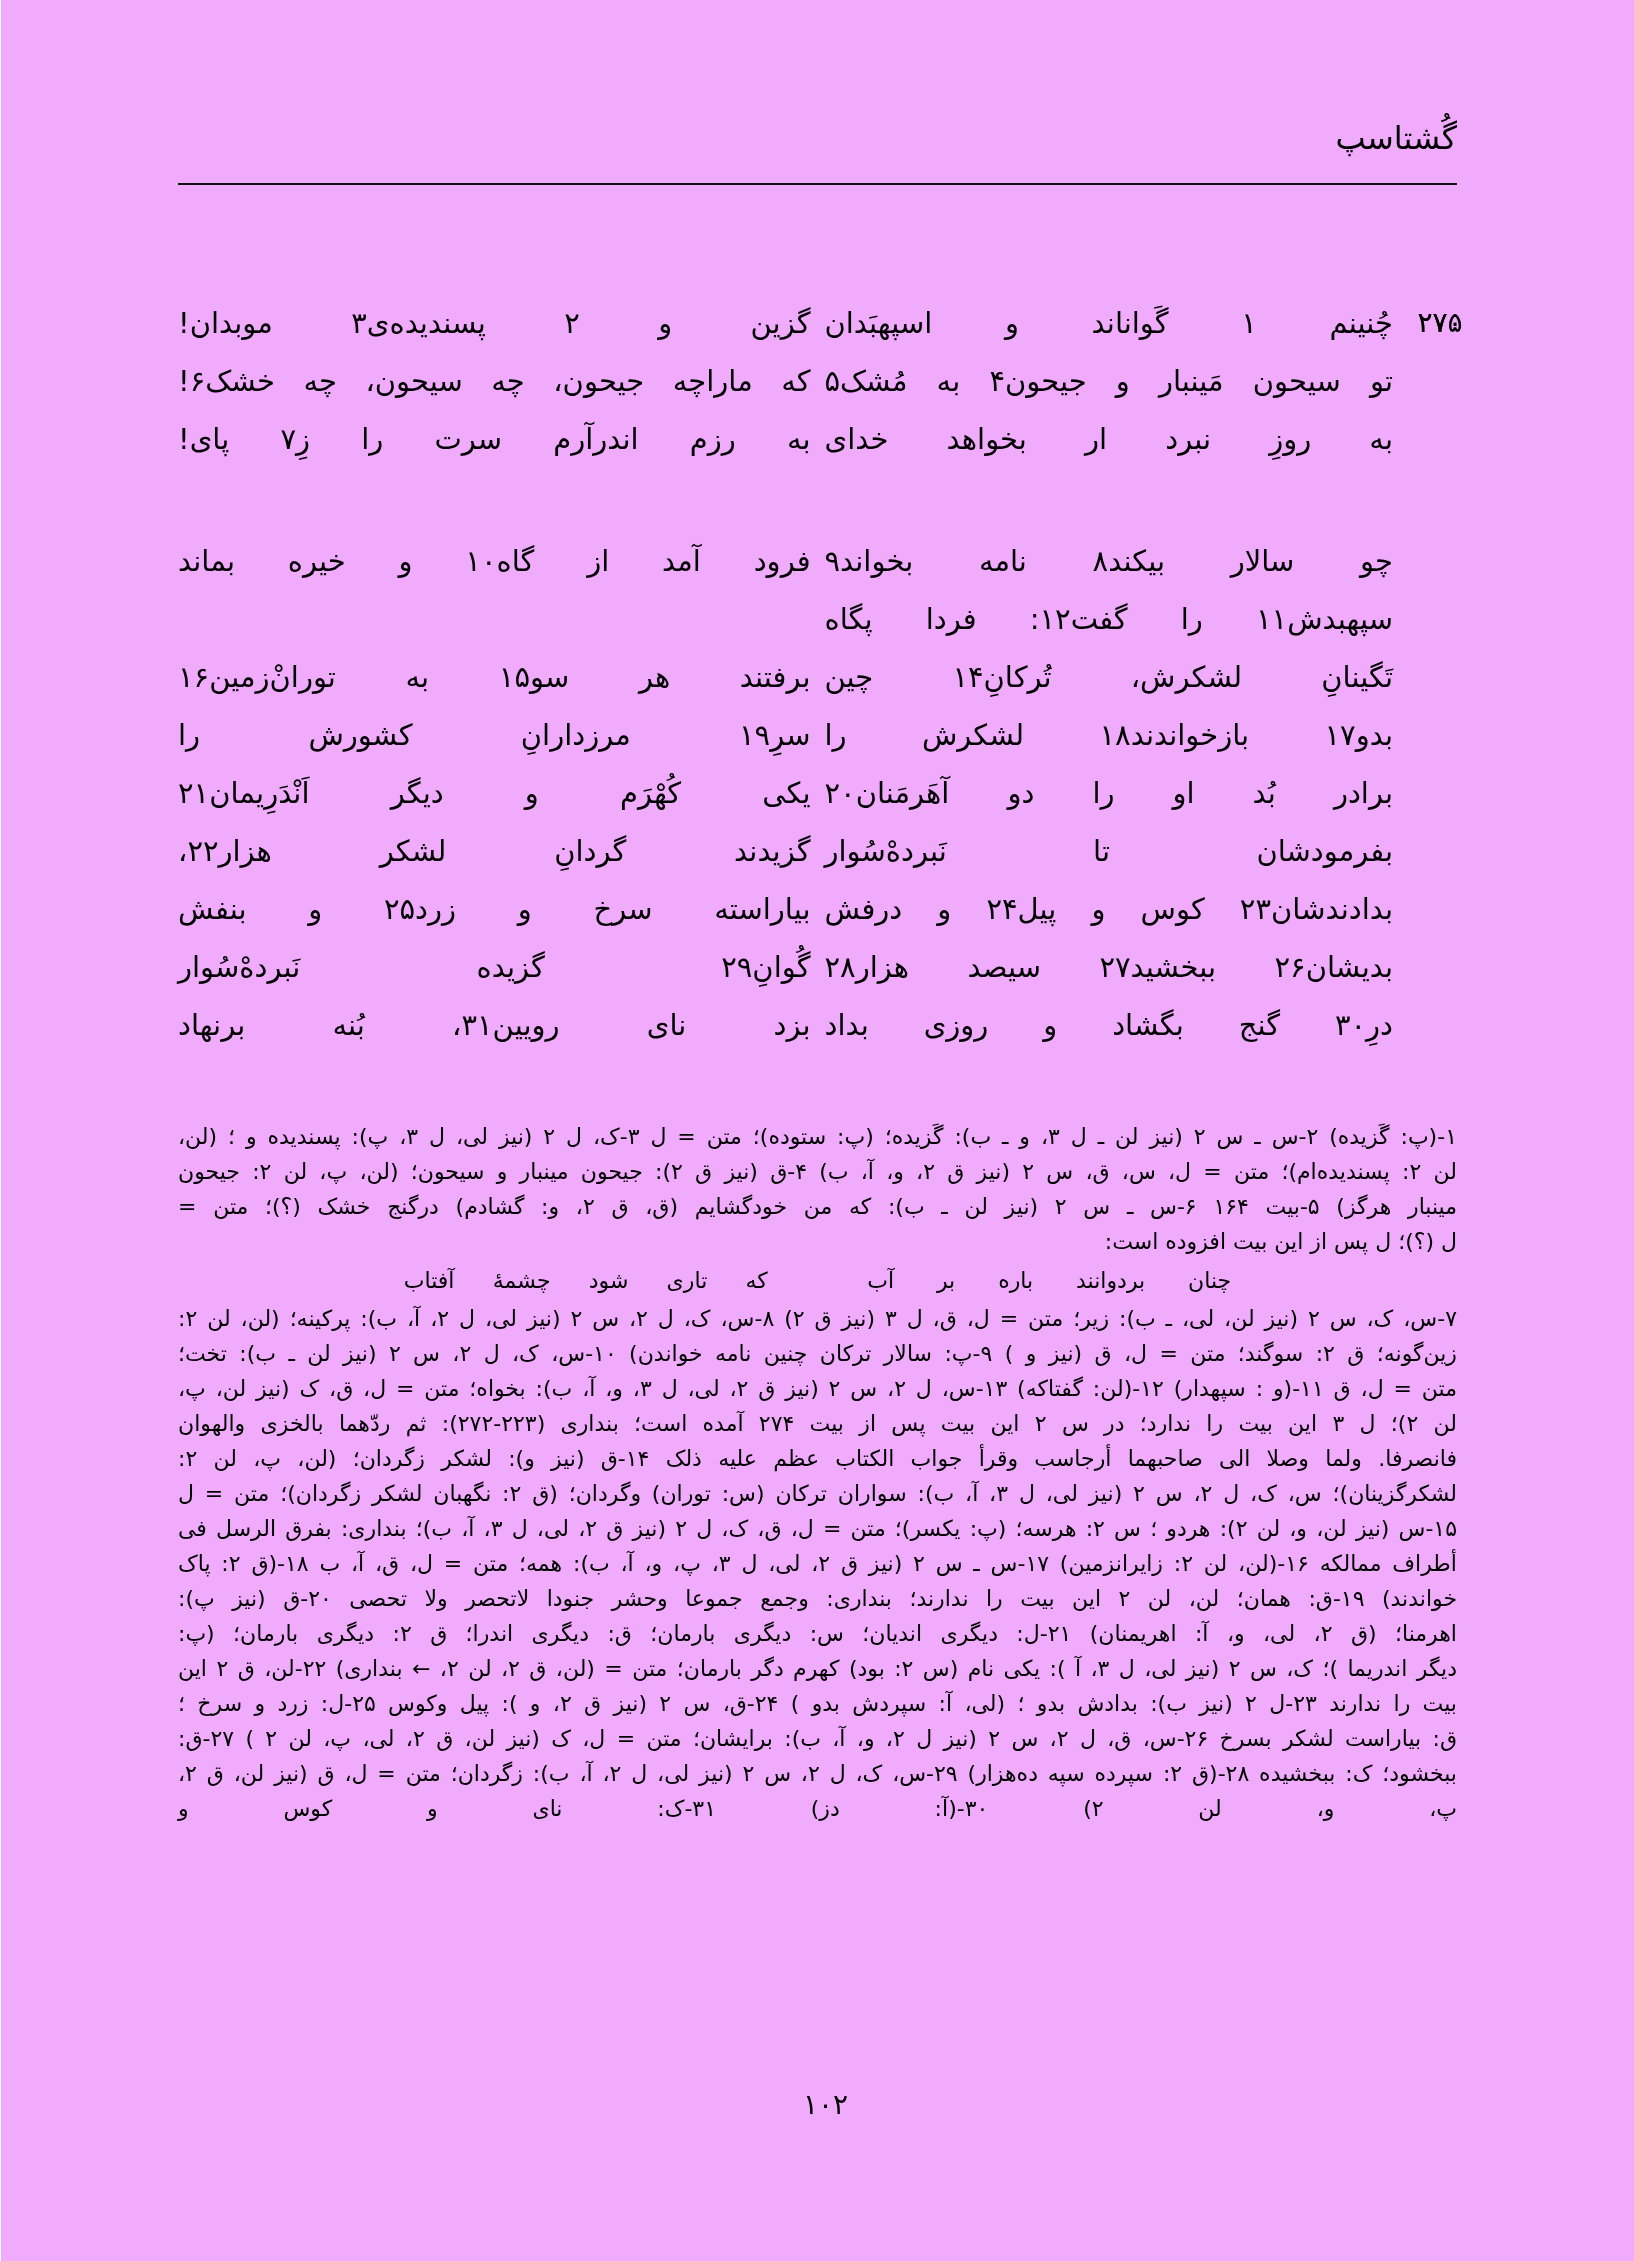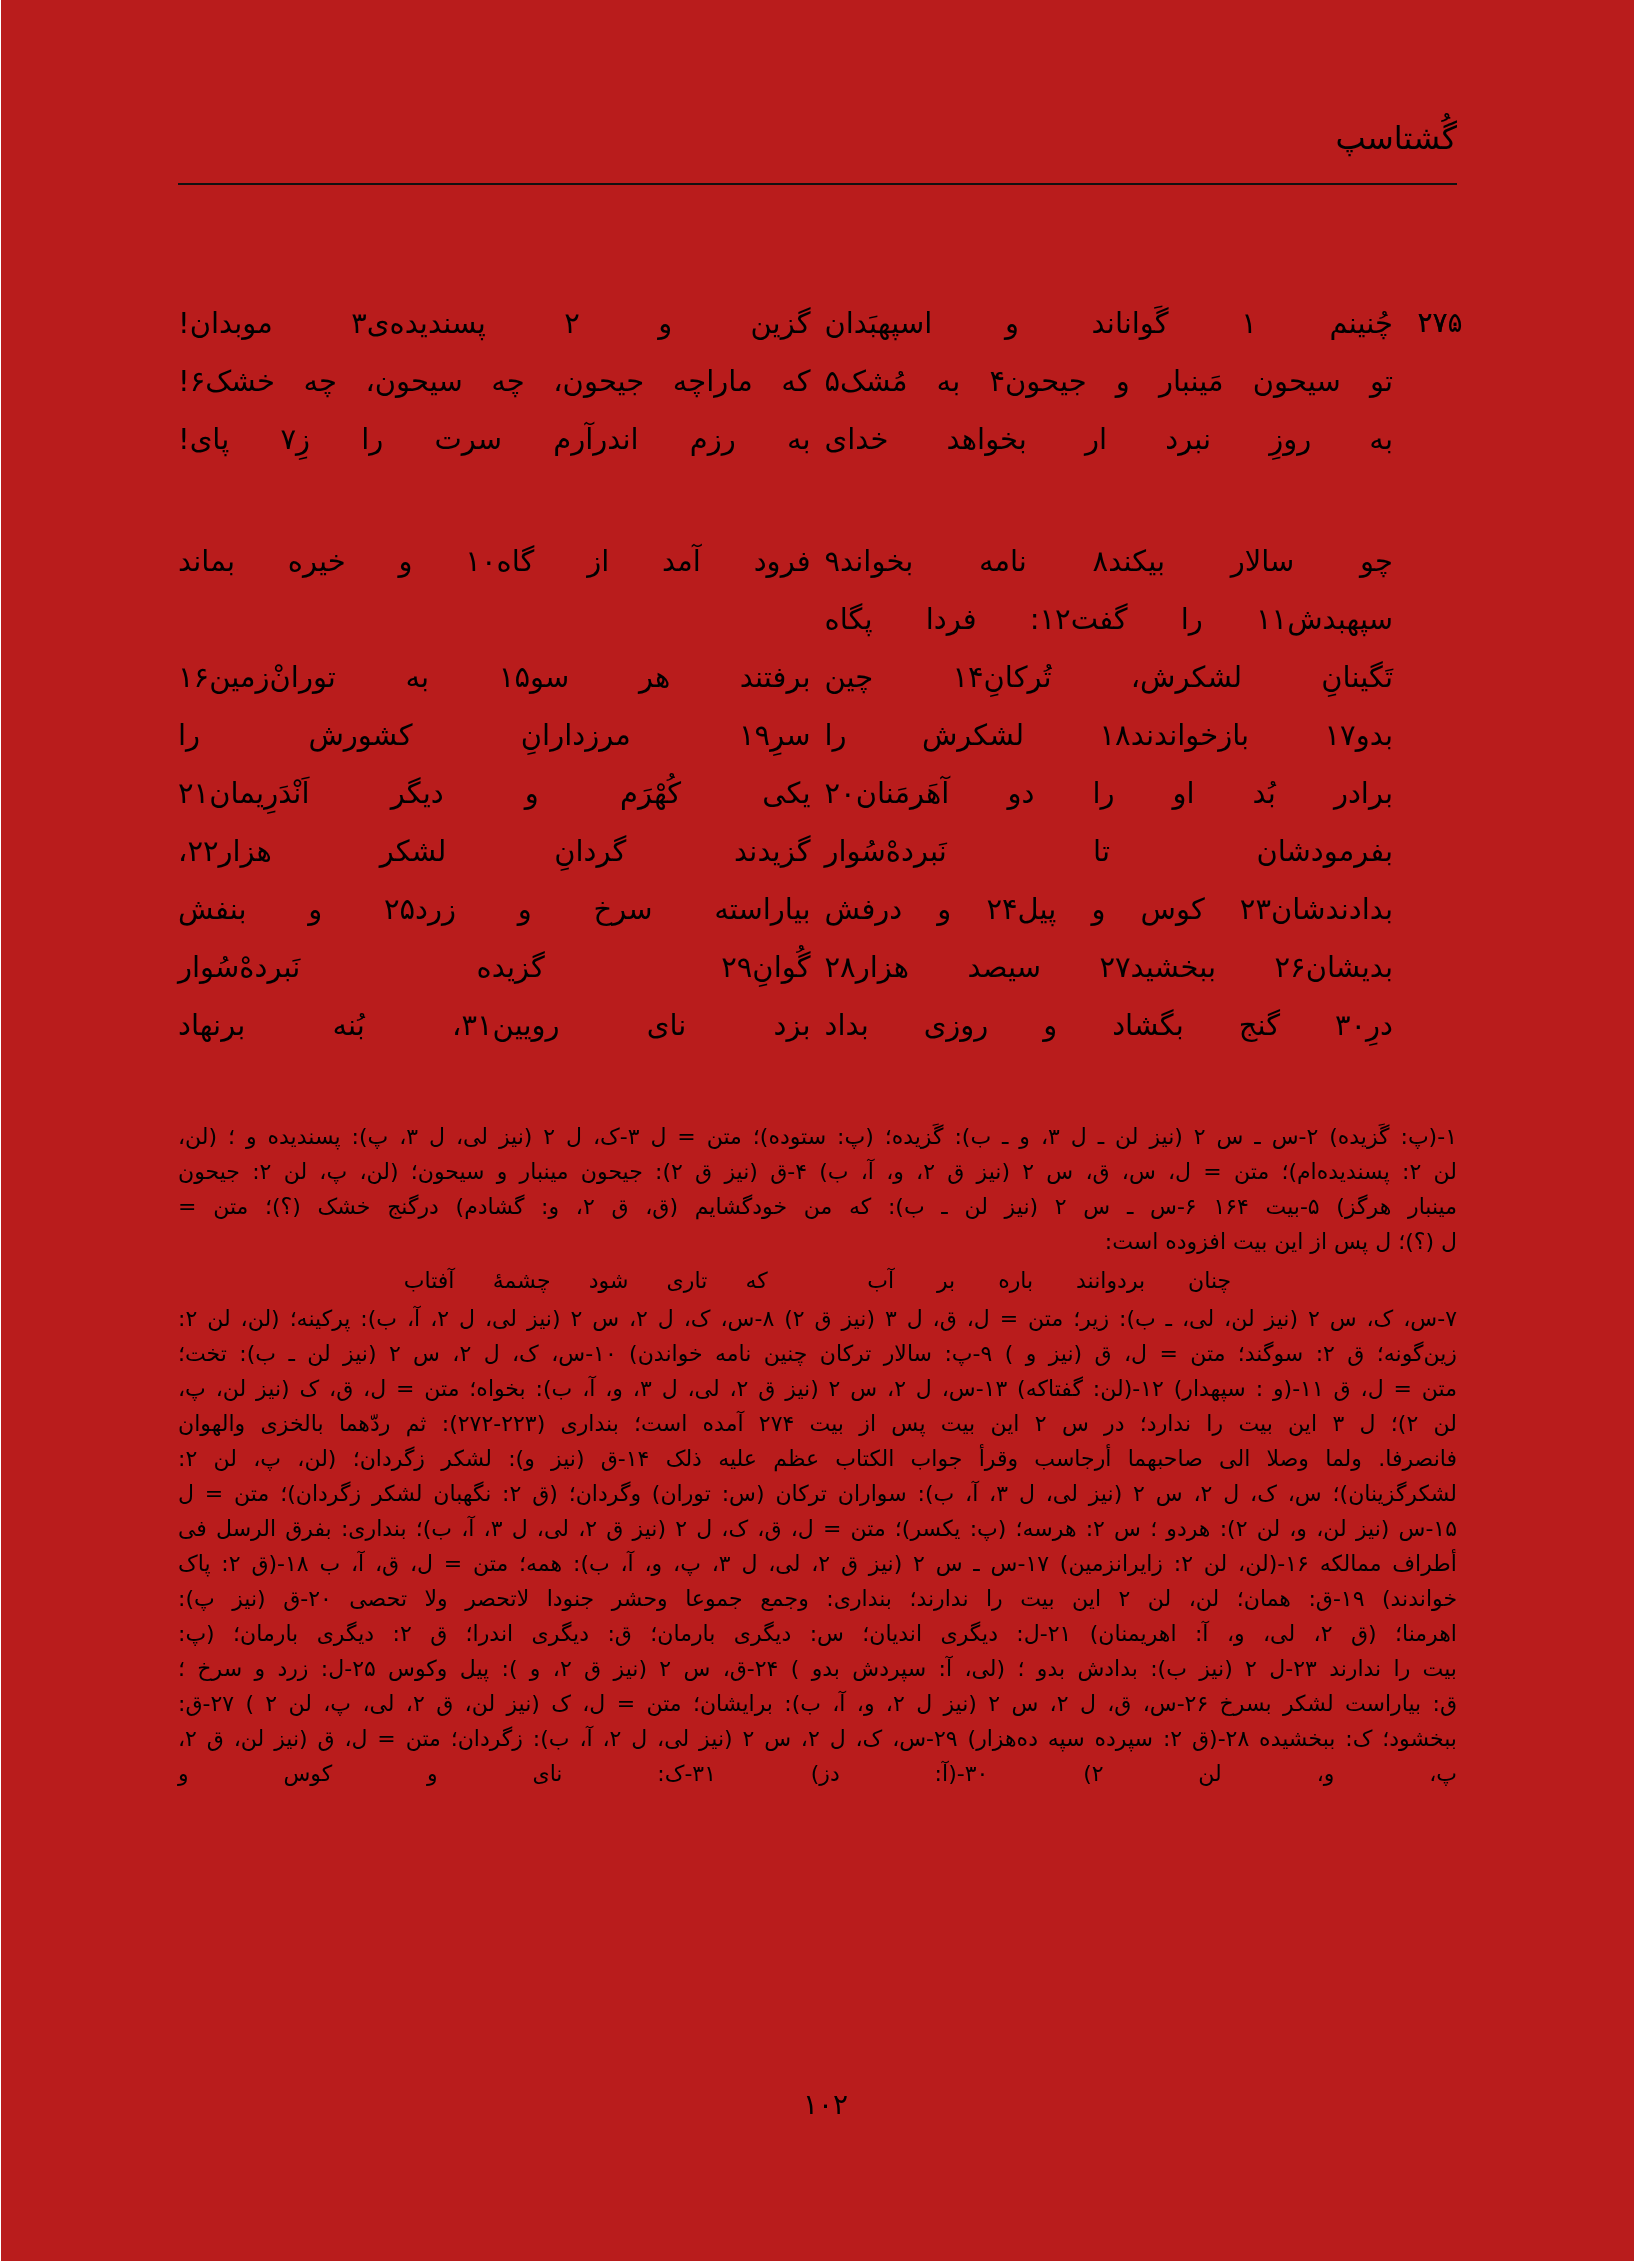--- a/index.html
+++ b/index.html
@@ -7,21 +7,21 @@
   body{
     width:1635px;height:2261px;
     font-family:"DejaVu Sans","Liberation Sans",sans-serif;
     color:#000000;
     direction:rtl;
     position:relative;
     overflow:hidden;
   }
   .page{
     position:absolute;inset:0;
-    background:#b91c1c;
+    background:#f0abfc;
   }
 
   
   .header{
     position:absolute;
     top:119px;left:0;right:0;
     height:84px;
   }
   .header-title{
     position:absolute;
@@ -274,20 +274,21 @@
     <span class="appline">۷-س، ک، س ۲ (نیز لن، لی، ـ ب): زیر؛ متن = ل، ق، ل ۳ (نیز ق ۲) ۸-س، ک، ل ۲، س ۲ (نیز لی، ل ۲، آ، ب): پرکینه؛ (لن، لن ۲:</span>
     <span class="appline">زین‌گونه؛ ق ۲: سوگند؛ متن = ل، ق (نیز و ) ۹-پ: سالار ترکان چنین نامه خواندن) ۱۰-س، ک، ل ۲، س ۲ (نیز لن ـ ب): تخت؛</span>
     <span class="appline">متن = ل، ق ۱۱-(و : سپهدار) ۱۲-(لن: گفتاکه) ۱۳-س، ل ۲، س ۲ (نیز ق ۲، لی، ل ۳، و، آ، ب): بخواه؛ متن = ل، ق، ک (نیز لن، پ،</span>
     <span class="appline">لن ۲)؛ ل ۳ این بیت را ندارد؛ در س ۲ این بیت پس از بیت ۲۷۴ آمده است؛ بنداری (۲۲۳-۲۷۲): ثم ردّهما بالخزی والهوان</span>
     <span class="appline">فانصرفا. ولما وصلا الی صاحبهما أرجاسب وقرأ جواب الکتاب عظم علیه ذلک ۱۴-ق (نیز و): لشکر زگردان؛ (لن، پ، لن ۲:</span>
     <span class="appline">لشکرگزینان)؛ س، ک، ل ۲، س ۲ (نیز لی، ل ۳، آ، ب): سواران ترکان (س: توران) وگردان؛ (ق ۲: نگهبان لشکر زگردان)؛ متن = ل</span>
     <span class="appline">۱۵-س (نیز لن، و، لن ۲): هردو ؛ س ۲: هرسه؛ (پ: یکسر)؛ متن = ل، ق، ک، ل ۲ (نیز ق ۲، لی، ل ۳، آ، ب)؛ بنداری: بفرق الرسل فی</span>
     <span class="appline">أطراف ممالکه ۱۶-(لن، لن ۲: زایرانزمین) ۱۷-س ـ س ۲ (نیز ق ۲، لی، ل ۳، پ، و، آ، ب): همه؛ متن = ل، ق، آ، ب ۱۸-(ق ۲: پاک</span>
     <span class="appline">خواندند) ۱۹-ق: همان؛ لن، لن ۲ این بیت را ندارند؛ بنداری: وجمع جموعا وحشر جنودا لاتحصر ولا تحصی ۲۰-ق (نیز پ):</span>
     <span class="appline">اهرمنا؛ (ق ۲، لی، و، آ: اهریمنان) ۲۱-ل: دیگری اندیان؛ س: دیگری بارمان؛ ق: دیگری اندرا؛ ق ۲: دیگری بارمان؛ (پ:</span>
+    <span class="appline">دیگر اندریما )؛ ک، س ۲ (نیز لی، ل ۳، آ ): یکی نام (س ۲: بود) کهرم دگر بارمان؛ متن = (لن، ق ۲، لن ۲، ← بنداری) ۲۲-لن، ق ۲ این</span>
     <span class="appline">بیت را ندارند ۲۳-ل ۲ (نیز ب): بدادش بدو ؛ (لی، آ: سپردش بدو ) ۲۴-ق، س ۲ (نیز ق ۲، و ): پیل وکوس ۲۵-ل: زرد و سرخ ؛</span>
     <span class="appline">ق: بیاراست لشکر بسرخ ۲۶-س، ق، ل ۲، س ۲ (نیز ل ۲، و، آ، ب): برایشان؛ متن = ل، ک (نیز لن، ق ۲، لی، پ، لن ۲ ) ۲۷-ق:</span>
     <span class="appline">ببخشود؛ ک: ببخشیده ۲۸-(ق ۲: سپرده سپه ده‌هزار) ۲۹-س، ک، ل ۲، س ۲ (نیز لی، ل ۲، آ، ب): زگردان؛ متن = ل، ق (نیز لن، ق ۲،</span>
     <span class="appline">پ، و، لن ۲) ۳۰-(آ: دز) ۳۱-ک: نای و کوس و</span>
     <span class="appline"></span>
     <span class="appline last"></span>
   </div>
 
   <div class="folio">۱۰۲</div>
 

